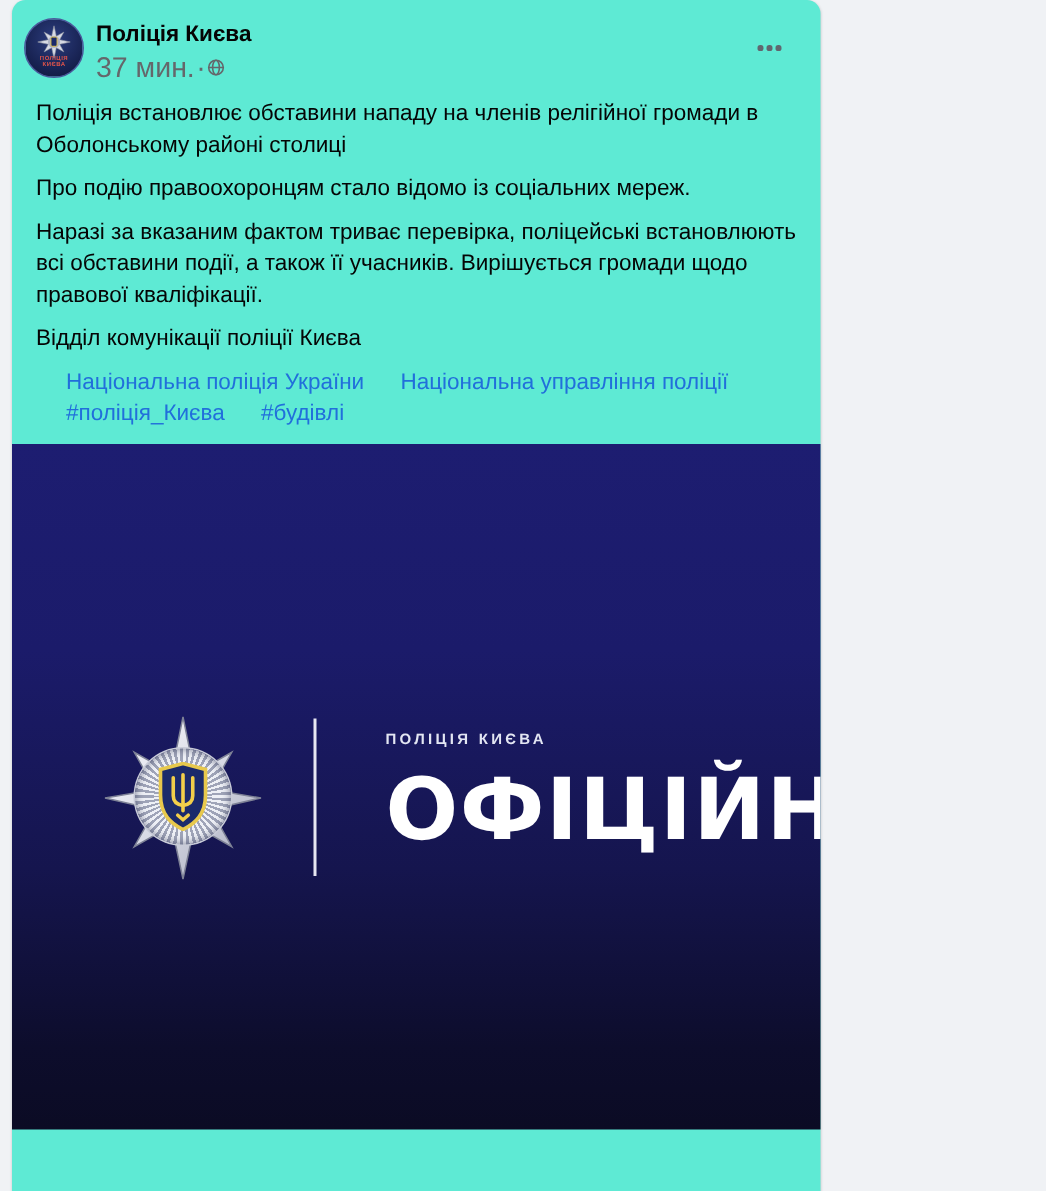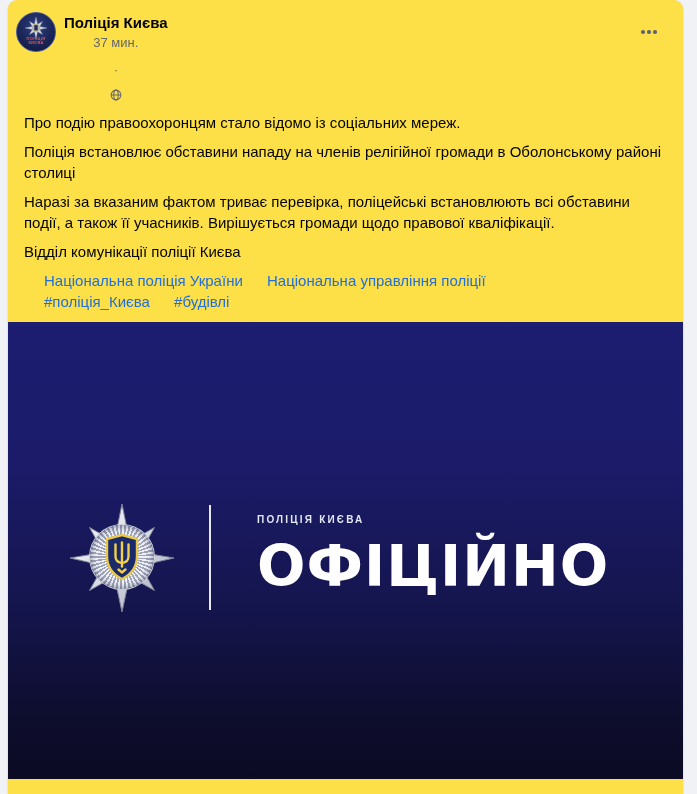--- a/index.html
+++ b/index.html
@@ -2,22 +2,22 @@
 <html><head>
 <meta charset="utf-8">
 <style>
   * { margin:0; padding:0; box-sizing:border-box; }
   html,body { width:697px; height:794px; overflow:hidden; }
   body { background:#f0f2f5; font-family:"Liberation Sans", sans-serif; }
 
   .page { width:697px; height:794px; position:relative; }
 
   .card {
-    position:absolute; left:8px; top:0; width:675px; height:794px;
-    background:#fde047; border-radius:9px 9px 0 0;
+    position:absolute; left:8px; top:0; width:539px; height:794px;
+    background:#5eead4; border-radius:9px 9px 0 0;
     box-shadow:0 1px 2px rgba(0,0,0,.18);
     overflow:hidden;
   }
 
   
   .post-header { display:flex; align-items:flex-start; padding:12px 16px 0 8px; position:relative; }
   .avatar {
     width:40px; height:40px; border-radius:50%; flex:0 0 40px;
     background:radial-gradient(circle at 50% 35%, #2c3d7e 0%, #16204e 70%, #0f1638 100%);
     border:1px solid #4a5a9c;
@@ -25,21 +25,21 @@
   }
   .avatar svg { position:absolute; left:50%; top:4px; transform:translateX(-50%); }
   .avatar-caption {
     position:absolute; left:0; right:0; bottom:6px;
     font-size:4px; line-height:4px; letter-spacing:.3px;
     color:#e0544a; text-align:center; font-weight:bold;
     width:26px; margin:0 auto; word-spacing:26px; 
   }
   .head-meta { margin-left:8px; padding-top:2px; }
   .author-name { font-size:15px; font-weight:bold; color:#050505; cursor:pointer; }
-  .meta-line { display:flex; align-items:center; gap:12px; margin-top:4px; color:#65676b; font-size:13px;flex-direction:column; }
+  .meta-line { display:flex; align-items:center; gap:1px; margin-top:4px; color:#65676b; font-size:19px; }
   .meta-line .globe { display:inline-block; }
   .more-btn {
     margin-left:auto; border:none; background:transparent; cursor:pointer;
     width:36px; height:36px; border-radius:50%; margin-top:2px;
     display:flex; align-items:center; justify-content:center; gap:2.5px;
   }
   .more-btn i { width:3.5px; height:3.5px; border-radius:50%; background:#606770; display:block; }
 
   
   .post-body { padding:8px 16px 10px 16px; }
@@ -101,22 +101,22 @@
         </div>
       </div>
       <button class="more-btn" aria-label="menu">
         <i></i>
           <i></i>
           <i></i>
       </button>
     </div>
 
     <div class="post-body">
+      <p>Поліція встановлює обставини нападу на членів релігійної громади в Оболонському районі столиці</p>
       <p>Про подію правоохоронцям стало відомо із соціальних мереж.</p>
-      <p>Поліція встановлює обставини нападу на членів релігійної громади в Оболонському районі столиці</p>
       <p>Наразі за вказаним фактом триває перевірка, поліцейські встановлюють всі обставини події, а також її учасників. Вирішується громади щодо правової кваліфікації.</p>
       <p>Відділ комунікації поліції Києва</p>
       <p class="link-block">
         <a>Національна поліція України</a>
         <a>Національна управління поліції</a><br>
         <a>#поліція_Києва</a>
         <a>#будівлі</a>
       </p>
     </div>
 

